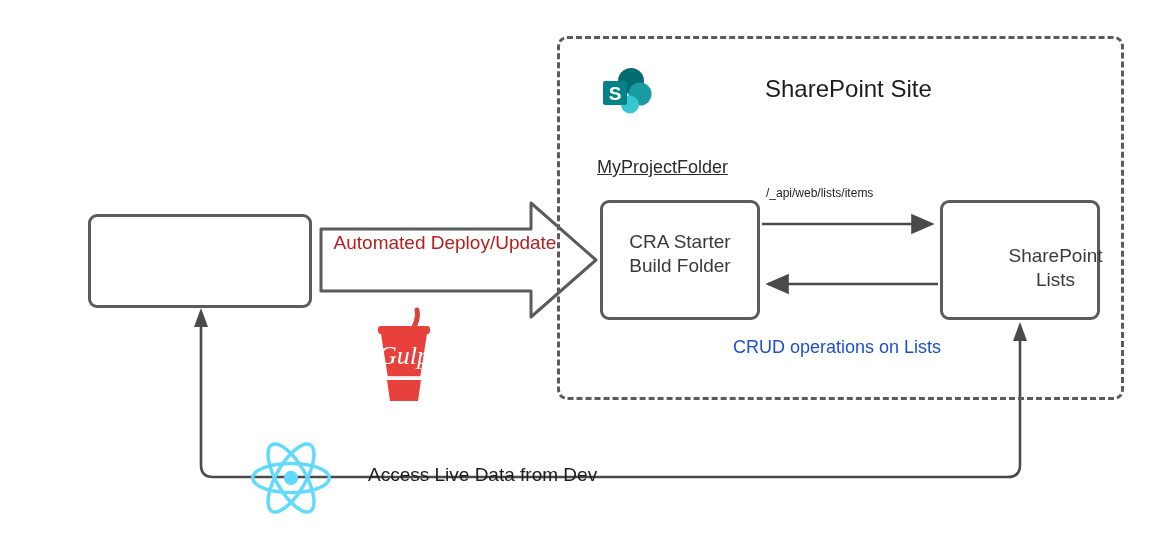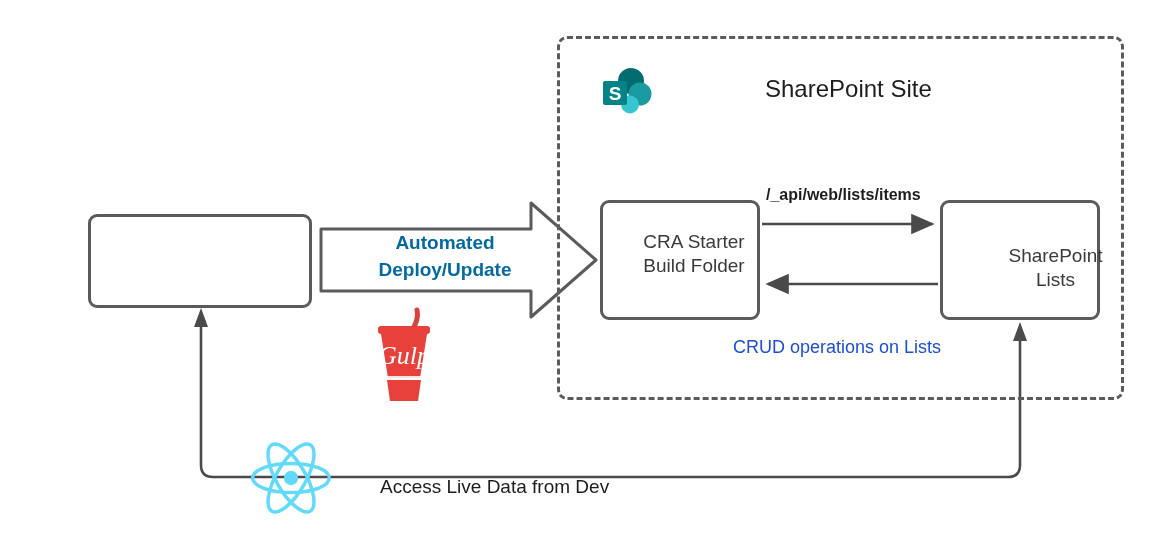--- a/index.html
+++ b/index.html
@@ -71,23 +71,22 @@
     width: 80px;
     height: 76px;
   }
   #deploy-arrow-label {
     position: absolute;
     left: 330px;
     top: 230px;
     width: 230px;
     text-align: center;
     font-size: 19px;
-    color: #0369a1;
+    color: #b91c1c;
     line-height: 1.4;
-    font-weight: bold;
   }
   
   #gulp-logo {
     position: absolute;
     left: 370px;
     top: 306px;
     width: 68px;
     height: 98px;
   }
   
@@ -130,21 +129,20 @@
     height: 120px;
     border: 3px solid #5b5b5b;
     border-radius: 9px;
     background: #ffffff;
     box-sizing: border-box;
   }
   #cra-box-label {
     left: 600px;
     top: 230px;
     width: 160px;
-    padding-left: 14px;
   }
   #lists-box {
     position: absolute;
     left: 940px;
     top: 200px;
     width: 160px;
     height: 120px;
     border: 3px solid #5b5b5b;
     border-radius: 9px;
     background: #ffffff;
@@ -152,34 +150,33 @@
   }
   #lists-box-label {
     left: 940px;
     top: 244px;
     width: 191px;
     margin-left: 20px;
   }
   #api-label {
     left: 766px;
     top: 186px;
-    font-size: 16px;
-    font-weight: bold;
+    font-size: 12px;
+    font-weight: normal;
     color: #1d1d1d;
   }
   #crud-label {
     left: 733px;
     top: 337px;
     font-size: 18px;
   }
   #access-label {
-    left: 380px;
+    left: 368px;
     top: 464px;
     font-size: 19px;
-    margin-top: 12px;
   }
 </style>
 </head>
 <body>
 
 <div id="canvas">
 
   <svg class="svg-layer" viewBox="0 0 1160 535" xmlns="http://www.w3.org/2000/svg">
     <defs>
       <marker id="arrowhead" markerWidth="9" markerHeight="9" refX="8" refY="4.5" orient="auto" markerUnits="strokeWidth">
@@ -252,20 +249,21 @@
   <svg id="sharepoint-logo" viewBox="0 0 52 50" xmlns="http://www.w3.org/2000/svg">
     <circle cx="30" cy="14" r="13" fill="#036C70"></circle>
     <circle cx="39" cy="27" r="11.5" fill="#1A9BA1"></circle>
     <circle cx="29" cy="37.5" r="9" fill="#37C6D0"></circle>
     <rect x="2" y="14" width="24" height="24" rx="2" fill="#038387"></rect>
     <text x="14" y="33" font-family="'Liberation Sans', sans-serif" font-size="19" font-weight="bold" fill="#ffffff" text-anchor="middle">S</text>
   </svg>
 
   <div class="heading-bold" id="sharepoint-title">SharePoint Site</div>
 
+  <div class="plain-text" id="folder-label">MyProjectFolder</div>
 
   <div id="cra-box"></div>
   <div class="node-label" id="cra-box-label">CRA Starter
 Build Folder</div>
 
   <div id="lists-box"></div>
   <div class="node-label" id="lists-box-label">SharePoint
 Lists</div>
 
   <div class="plain-text" id="api-label">/_api/web/lists/items</div>

